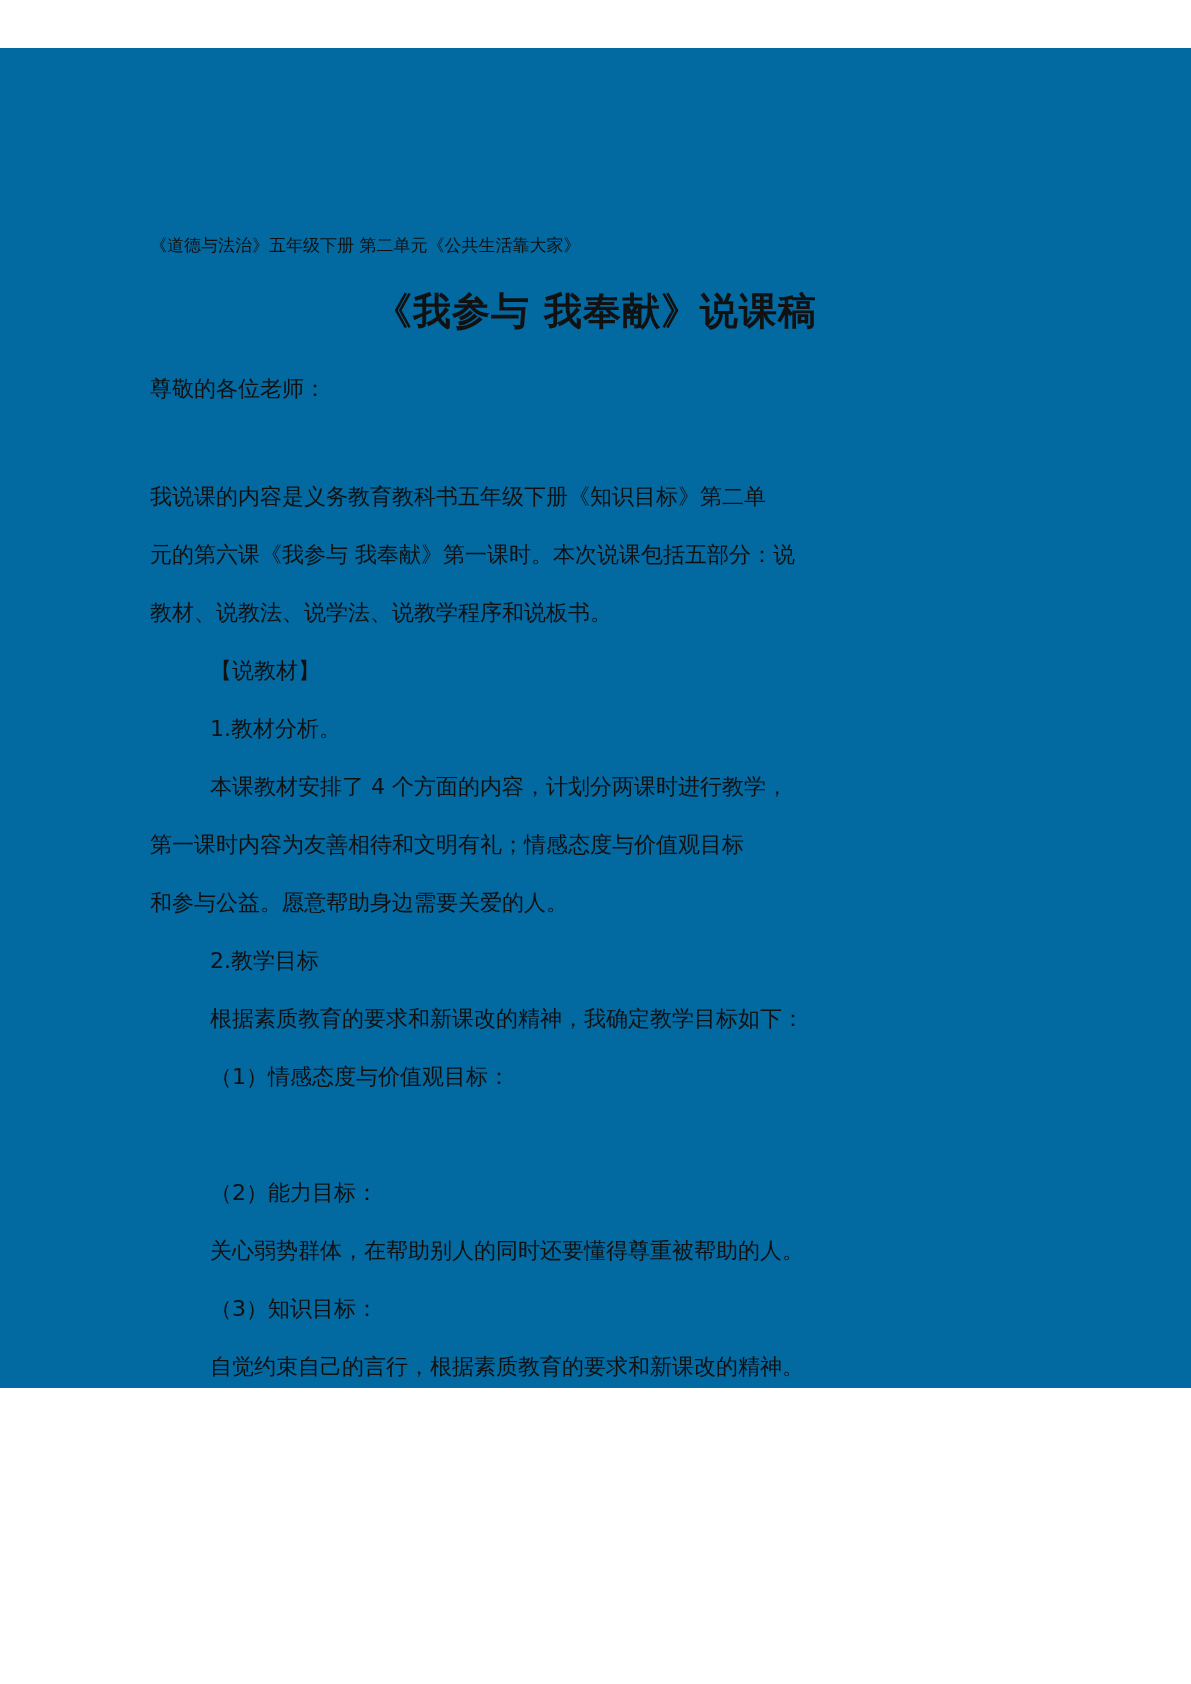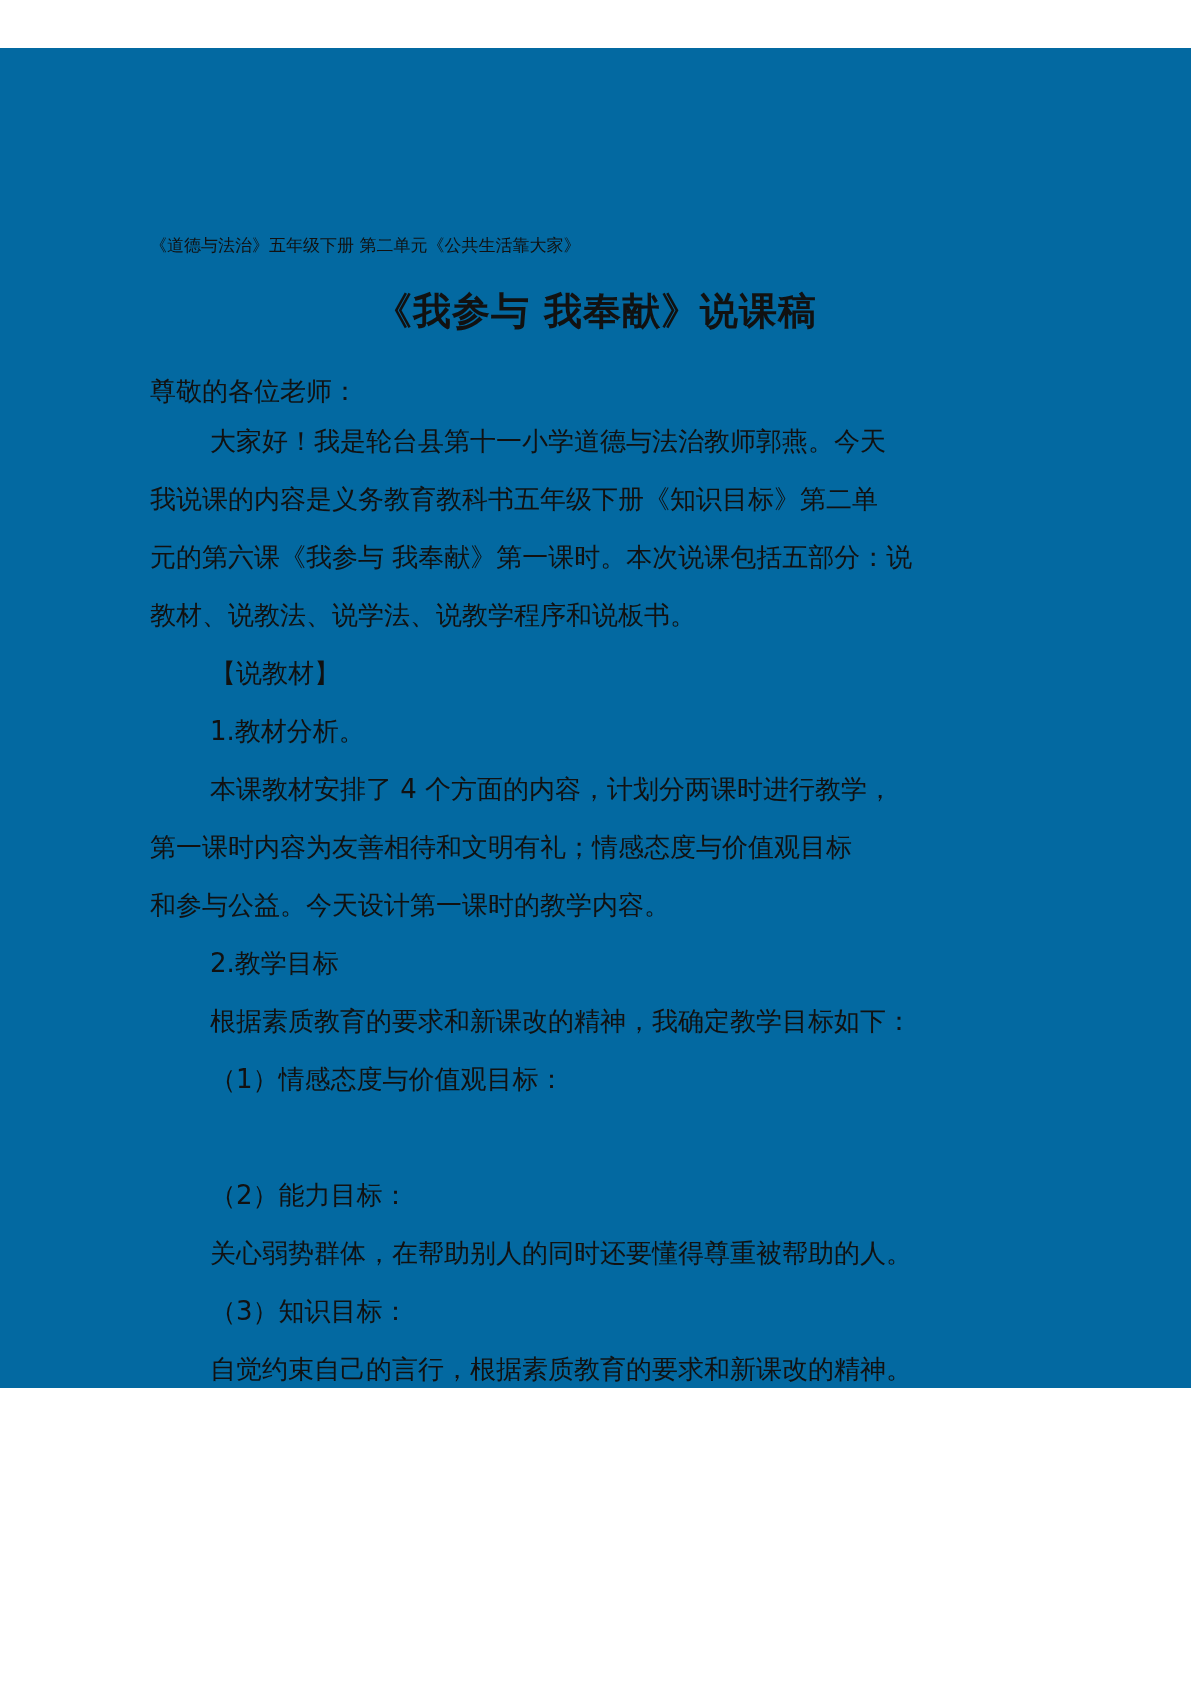--- a/index.html
+++ b/index.html
@@ -1,40 +1,39 @@
 <!DOCTYPE html>
 <html><head>
 <meta charset="utf-8">
 <style>
   html, body { margin: 0; padding: 0; background: #ffffff; }
   body { width: 1191px; height: 1684px; position: relative; overflow: hidden; font-family: "DejaVu Sans", "Liberation Sans", sans-serif; color: #111; }
   .page { position: absolute; left: 0; top: 0; width: 1191px; height: 1340px; background: #0369a1; margin-top: 48px; }
   .subtitle { position: absolute; left: 150px; top: 186px; font-size: 17px; white-space: nowrap; letter-spacing: 0px; }
   .title { position: absolute; left: 0; width: 1191px; top: 238px; text-align: center; font-family: "DejaVu Serif", "Liberation Serif", serif; font-weight: bold; font-size: 38px; letter-spacing: 1px; }
-  .line { position: absolute; font-size: 26px; white-space: nowrap; line-height: 1; }
+  .line { position: absolute; font-size: 22px; white-space: nowrap; line-height: 1; }
   .l0 { left: 150px; }
   .l1 { left: 210px; }
 </style>
 </head>
 <body>
 
 <div class="page">
   <div class="subtitle">《道德与法治》五年级下册  第二单元《公共生活靠大家》</div>
   <div class="title">《我参与 我奉献》说课稿</div>
 
   <div class="line l0" style="top:330px">尊敬的各位老师：</div>
-  <div class="line l1" style="top:380px">大家好！我是轮台县第十一小学道德与法治教师郭燕。今天</div>
   <div class="line l0" style="top:438px">我说课的内容是义务教育教科书五年级下册《知识目标》第二单</div>
   <div class="line l0" style="top:554px">教材、说教法、说学法、说教学程序和说板书。</div>
   <div class="line l0" style="top:496px">元的第六课《我参与 我奉献》第一课时。本次说课包括五部分：说</div>
   <div class="line l1" style="top:612px">【说教材】</div>
   <div class="line l1" style="top:670px">1.教材分析。</div>
   <div class="line l1" style="top:728px">本课教材安排了 4 个方面的内容，计划分两课时进行教学，</div>
   <div class="line l0" style="top:786px">第一课时内容为友善相待和文明有礼；情感态度与价值观目标</div>
-  <div class="line l0" style="top:844px">和参与公益。今天设计第一课时的教学内容。</div>
+  <div class="line l0" style="top:844px">和参与公益。愿意帮助身边需要关爱的人。</div>
   <div class="line l1" style="top:902px">2.教学目标</div>
   <div class="line l1" style="top:960px">根据素质教育的要求和新课改的精神，我确定教学目标如下：</div>
   <div class="line l1" style="top:1018px">（1）情感态度与价值观目标：</div>
   <div class="line l1" style="top:1134px">（2）能力目标：</div>
   <div class="line l1" style="top:1192px">关心弱势群体，在帮助别人的同时还要懂得尊重被帮助的人。</div>
   <div class="line l1" style="top:1250px">（3）知识目标：</div>
   <div class="line l1" style="top:1308px">自觉约束自己的言行，根据素质教育的要求和新课改的精神。</div>
 </div>
 
 </body></html>

